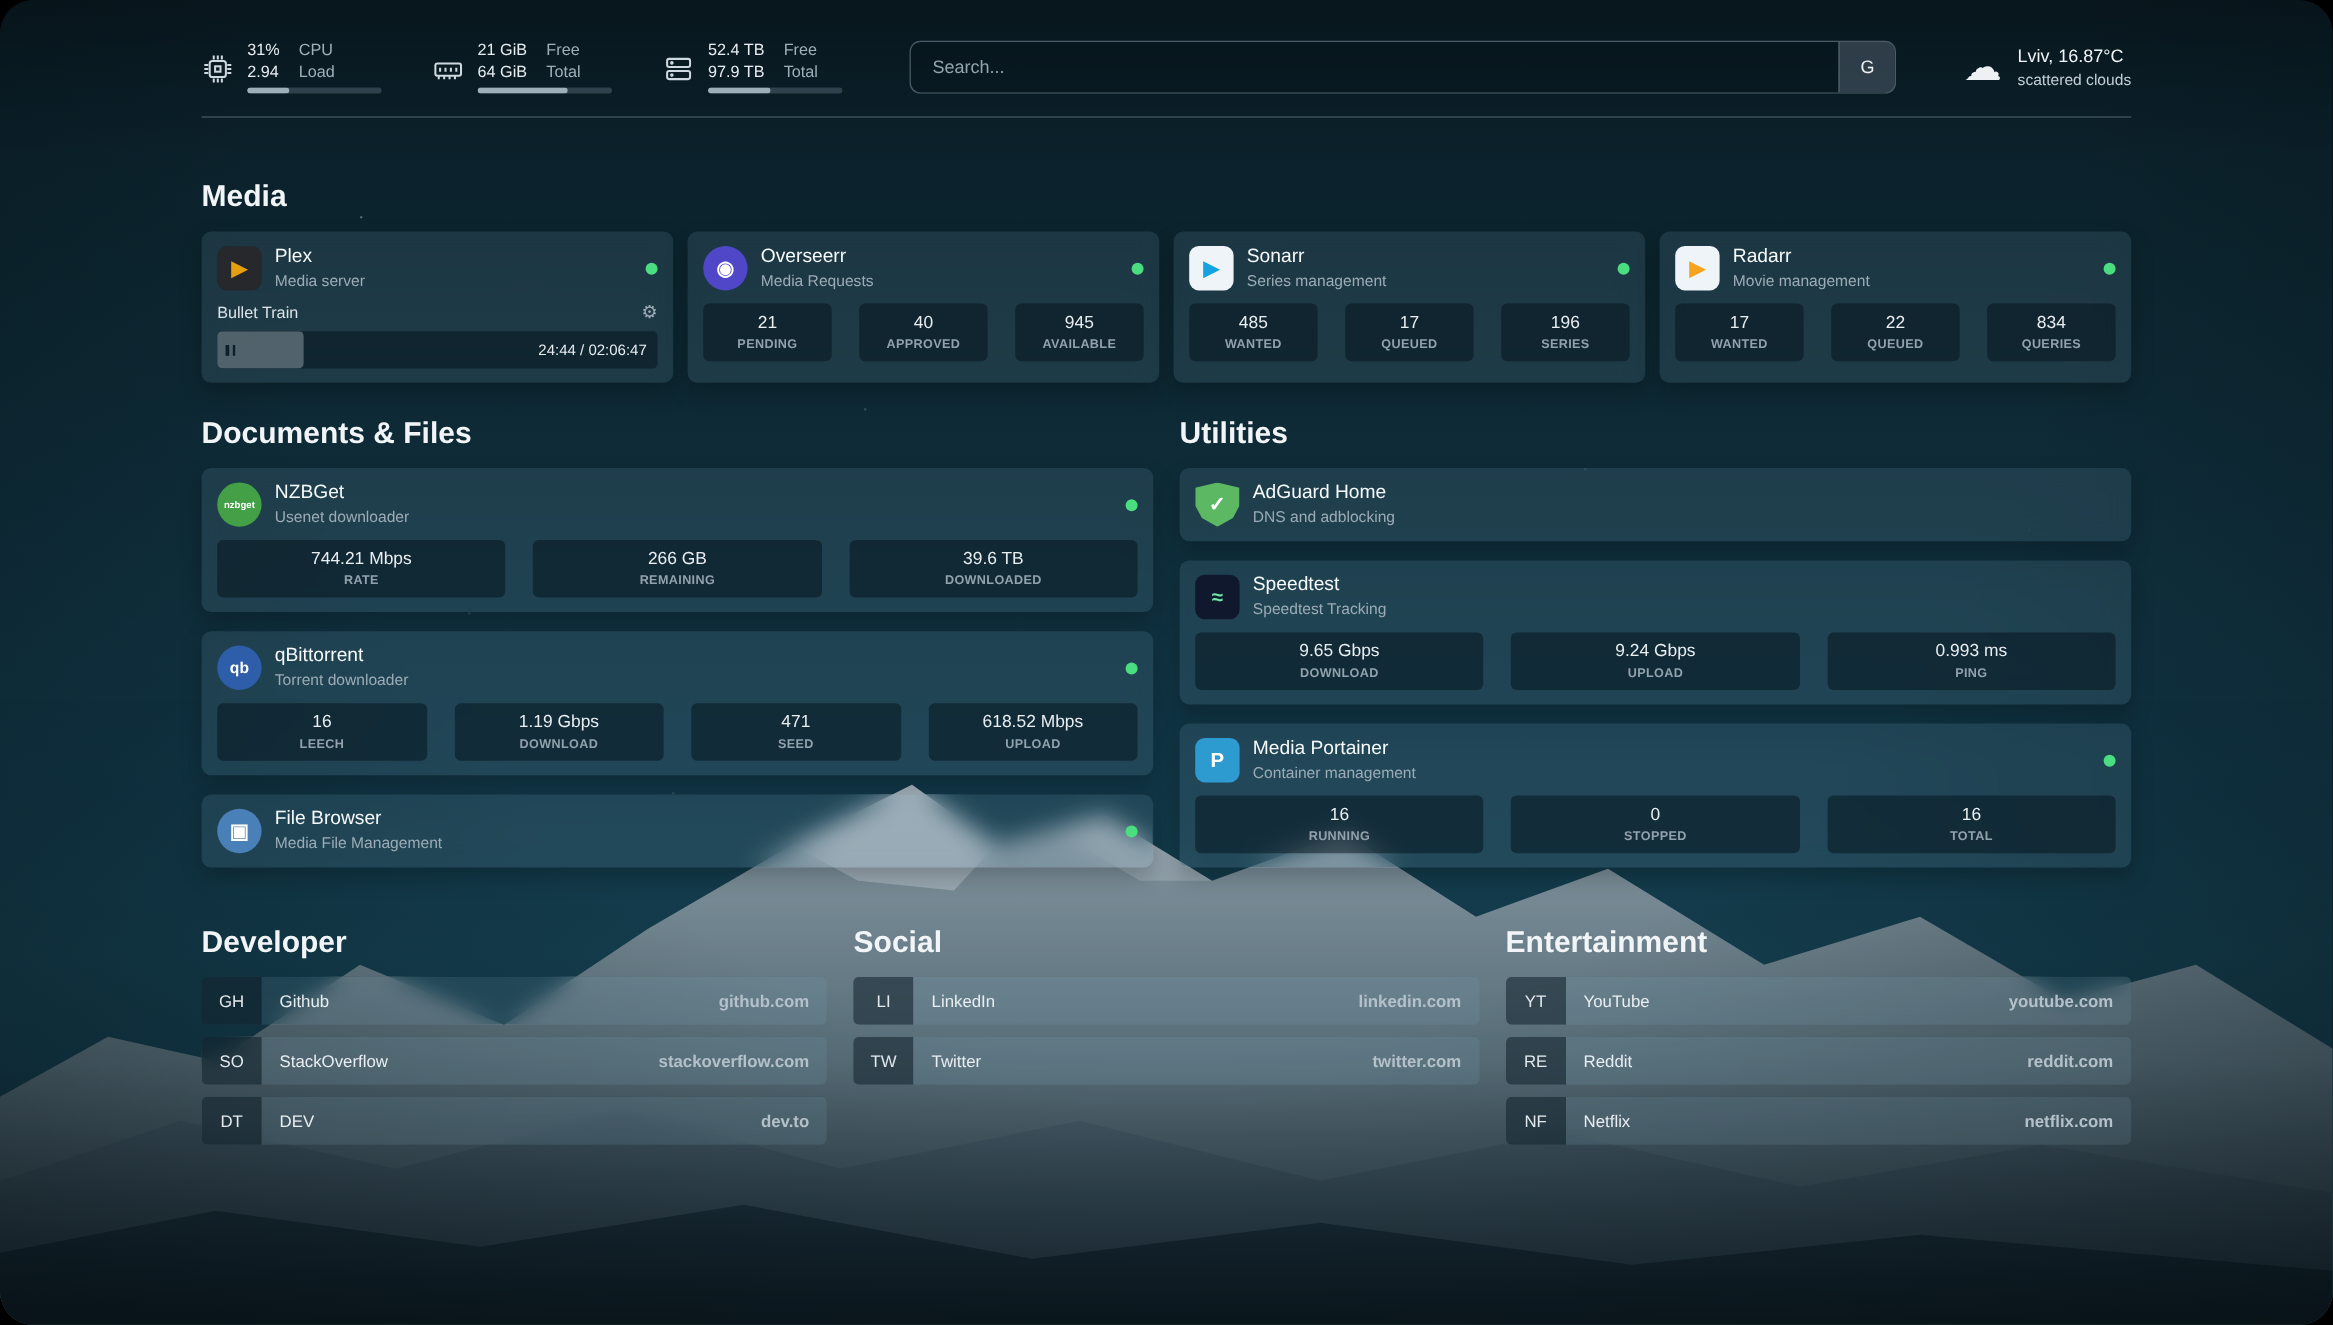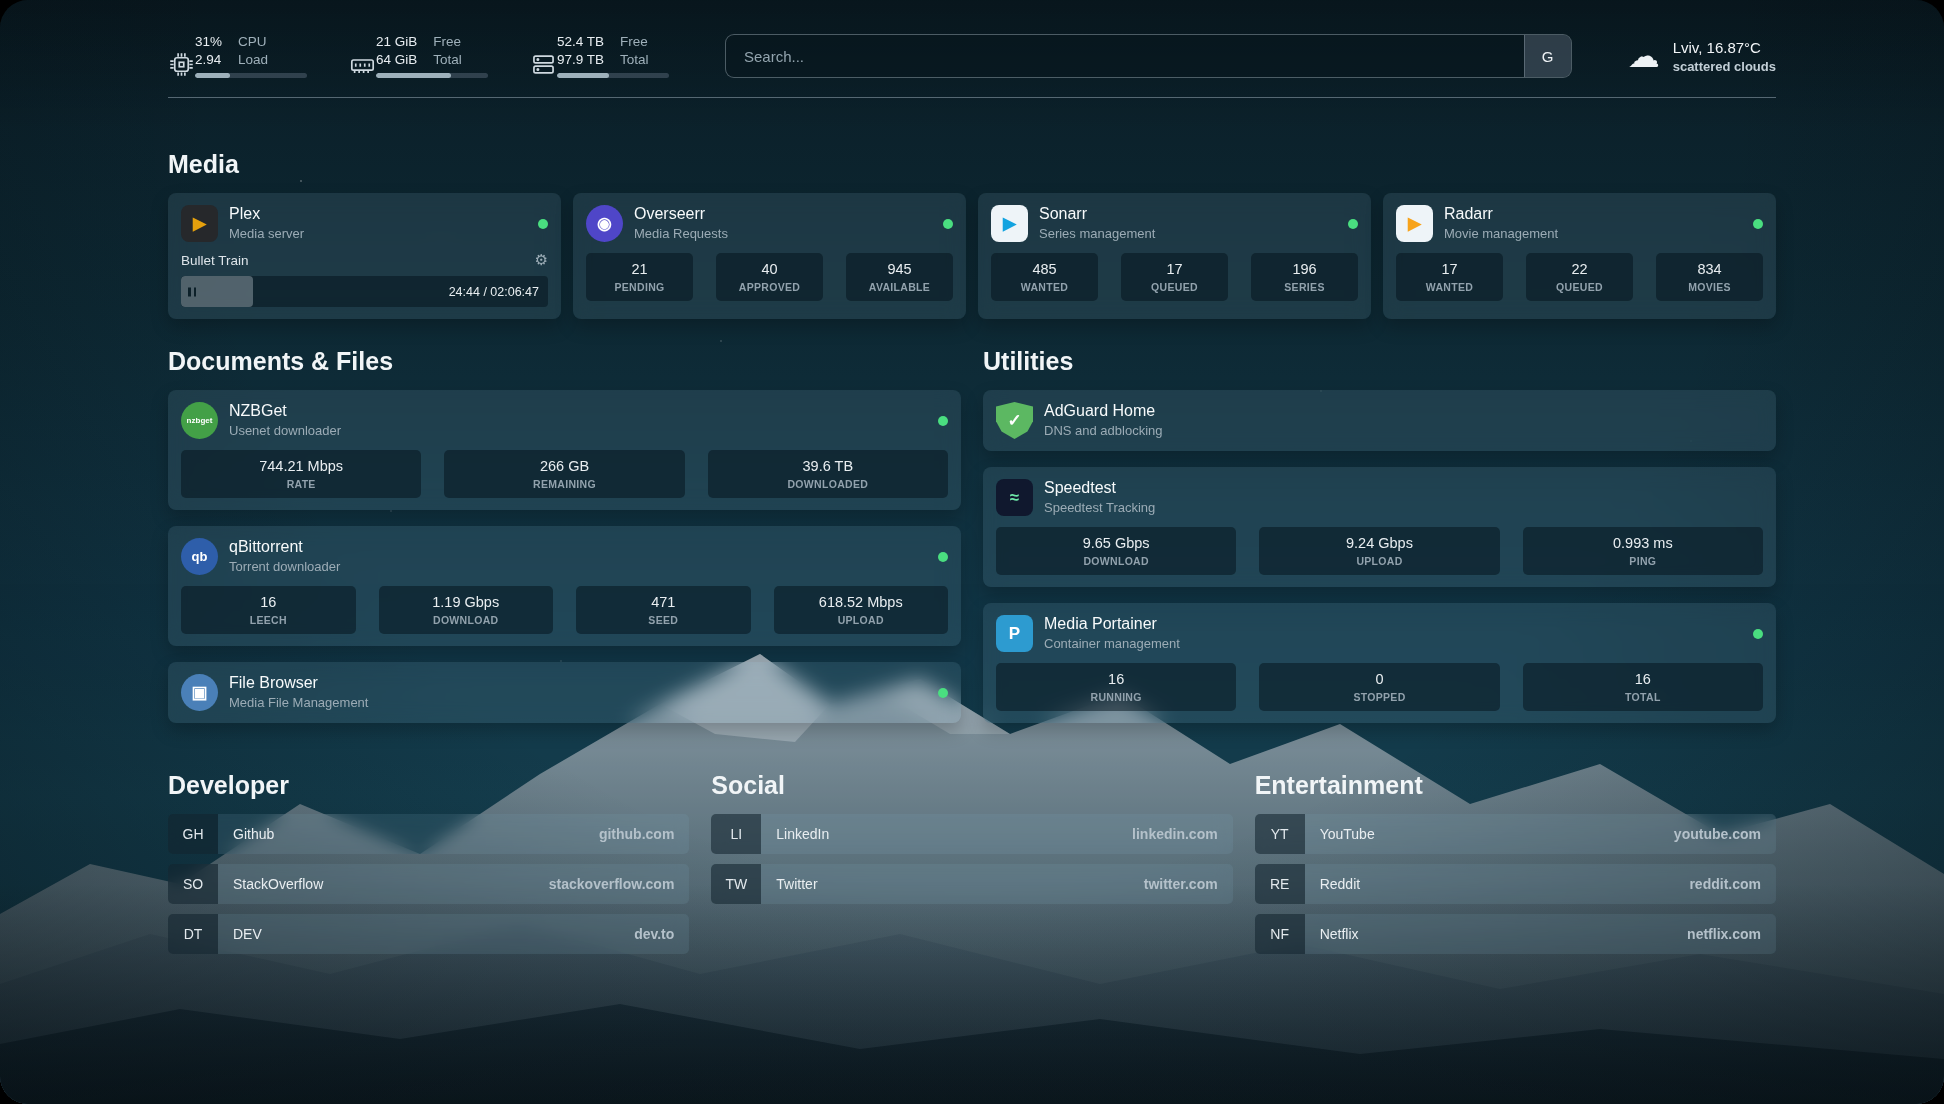--- a/index.html
+++ b/index.html
@@ -12,39 +12,39 @@
                linear-gradient(180deg, rgba(0,0,0,.25) 0%, rgba(0,0,0,0) 12%, rgba(0,0,0,0) 80%, rgba(6,14,18,.5) 100%);}
   .specks{position:absolute;top:180px;left:300px;width:2px;height:2px;border-radius:50%;background:rgba(255,255,255,.3);
     box-shadow:140px 60px rgba(255,255,255,.22), 420px 160px rgba(255,255,255,.18), 760px 40px rgba(255,255,255,.2),
     1020px 210px rgba(255,255,255,.16), 1240px 90px rgba(255,255,255,.2), 90px 330px rgba(255,255,255,.14),
     640px 300px rgba(255,255,255,.15), 1390px 260px rgba(255,255,255,.17), 260px 480px rgba(255,255,255,.12);}
   .content{position:relative;z-index:2;box-sizing:border-box;height:100%;padding:34px 168px 0;}
 
   
   .topbar{display:flex;align-items:center;}
   .resources{display:flex;gap:42px;}
-  .resource{display:flex;align-items:flex-end;}
+  .resource{display:flex;gap:11px;align-items:center;}
   .res-icon svg{width:27px;height:27px;display:block;margin-top:3px;}
   .res-body{display:flex;flex-direction:column;min-width:112px;}
   .res-grid{display:grid;grid-template-columns:auto 1fr;column-gap:16px;row-gap:3px;font-size:13.5px;}
   .res-val{color:#e8edf1;}
   .res-label{color:#9fb0ba;}
   .res-bar{margin-top:6px;height:5px;border-radius:3px;background:rgba(148,163,184,.28);overflow:hidden;}
   .res-fill{height:100%;border-radius:3px;background:#9db0ba;}
   .search{flex:1;display:flex;align-items:stretch;height:42px;margin:0 56px;border:1px solid rgba(190,205,215,.38);
     border-radius:9px;background:rgba(7,22,29,.55);overflow:hidden;}
   .search input{flex:1;background:transparent;border:none;outline:none;color:#e8edf1;font-size:15px;padding:0 18px;
     font-family:"Liberation Sans",sans-serif;}
   .search input::placeholder{color:#93a4ae;}
   .g-btn{width:46px;display:flex;align-items:center;justify-content:center;background:rgba(148,163,184,.28);
     border-left:1px solid rgba(190,205,215,.3);color:#eef2f5;font-size:15px;cursor:pointer;}
   .weather{display:flex;align-items:center;gap:13px;}
   .weather-icon{font-size:32px;color:#edf1f4;line-height:1;}
   .weather-loc{font-size:15px;color:#f2f5f7;}
-  .weather-cond{font-size:13px;color:#c3cfd7;margin-top:3px;font-weight:bold;}
+  .weather-cond{font-size:13px;color:#c3cfd7;margin-top:3px;}
   .divider{margin-top:19px;border:none;border-top:1px solid rgba(160,178,190,.5);}
 
   
   h2.section-title{font-size:25px;font-weight:600;color:#f1f5f7;margin:0 0 14px;}
   .media-section{margin-top:52px;}
   .cards-4{display:grid;grid-template-columns:repeat(4,1fr);gap:12px;}
   .two-col{display:grid;grid-template-columns:1fr 1fr;gap:22px;margin-top:28px;align-items:start;}
   .stack{display:flex;flex-direction:column;gap:16px;}
 
   .card{position:relative;background:rgba(136,178,198,.14);border-radius:8px;padding:12px 13px;
@@ -288,21 +288,21 @@
               <div class="stat">
                 <div class="stat-val">17</div>
                 <div class="stat-label">WANTED</div>
               </div>
               <div class="stat">
                 <div class="stat-val">22</div>
                 <div class="stat-label">QUEUED</div>
               </div>
               <div class="stat">
                 <div class="stat-val">834</div>
-                <div class="stat-label">MOVIES</div>
+                <div class="stat-label">QUERIES</div>
               </div>
             </div>
           </div>
         </div>
     </section>
 
     <div class="two-col">
       <section>
         <h2 class="section-title">Documents &amp; Files</h2>
         <div class="stack" id="docs-cards">

